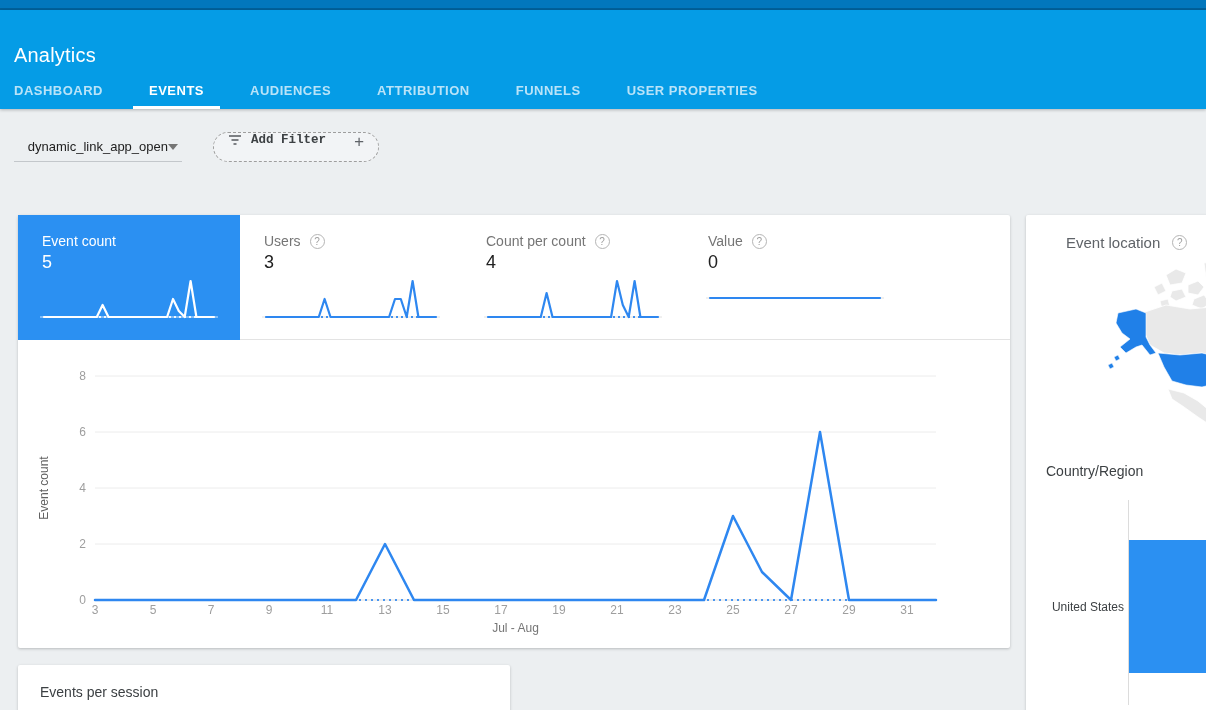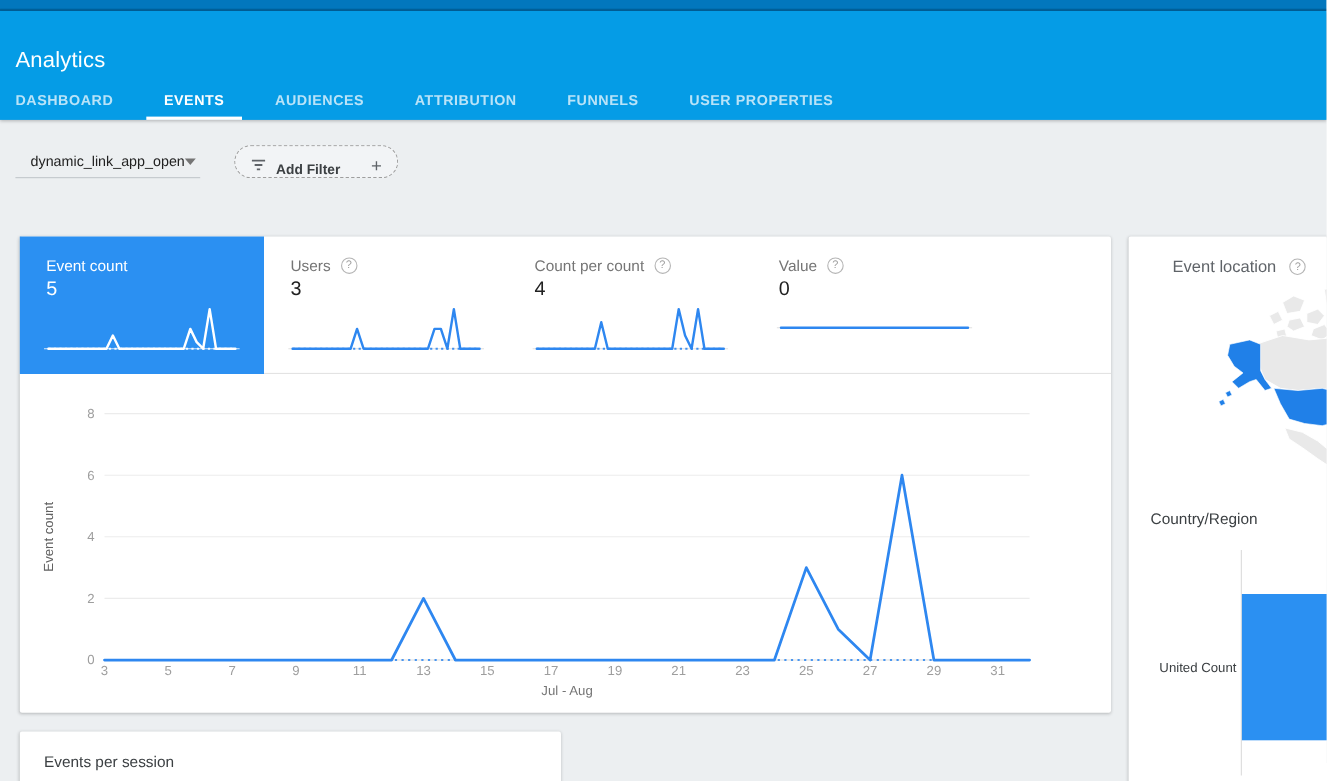--- a/index.html
+++ b/index.html
@@ -16,22 +16,22 @@
   .tab.active { color:#fff; }
   .tab.active::after { content:""; position:absolute; left:0; right:0; bottom:0; height:3px; background:#fff; }
 
   
   .filter-row { position:absolute; left:14px; top:132px; display:flex; align-items:center; gap:31px; }
   .event-select { width:168px; height:30px; display:flex; align-items:center; justify-content:flex-end;
                   border-bottom:1px solid #c3c7cb; cursor:pointer; }
   .event-select .sel-label { font-size:13px; color:#212121; }
   .caret { width:0; height:0; border-left:5px solid transparent; border-right:5px solid transparent;
            border-top:6px solid #757575; margin-right:4px; }
-  .add-filter { height:30px; border:1px dashed #9e9e9e; border-radius:15px; display:flex; align-items:flex-end;
-                padding:0 14px; cursor:pointer; background:rgba(255,255,255,0.35); }
+  .add-filter { height:30px; border:1px dashed #9e9e9e; border-radius:15px; display:flex; align-items:flex-start;
+                padding:0 14px; cursor:pointer; background:rgba(255,255,255,0.35);font-family:Liberation Mono, monospace; }
   .funnel-icon { display:inline-block; margin-right:9px; }
   .add-filter .af-label { font-size:12.5px; font-weight:700; color:#3c4043; }
   .plus-icon { font-size:17px; color:#5f6368; margin-left:28px; font-weight:400; }
 
   
   .card { position:absolute; background:#fff; border-radius:2px; box-shadow:0 1px 3px rgba(0,0,0,0.22); }
   .main-card { left:18px; top:215px; width:992px; height:433px; }
   .eps-card { left:18px; top:665px; width:492px; height:60px; }
   .eps-title { font-size:14px; color:#3c4043; padding:19px 0 0 22px; }
   .right-card { left:1026px; top:215px; width:210px; height:530px; overflow:hidden; }
@@ -214,15 +214,15 @@
         <path d="M12 52 L30 48 L40 52 L40 76 L44 84 L50 92 L44 94 L36 84 L30 86 L20 92 L14 86 L24 78 L16 72 L10 62 Z"></path>
         <path d="M8 96 L12 94 L14 98 L10 100 Z"></path>
         <path d="M2 104 L6 102 L8 106 L4 108 Z"></path>
 
         <path d="M52 92 L74 94 L96 92 L112 96 L124 94 L130 98 L130 122 L122 120 L118 128 L112 122 L96 126 L80 124 L66 120 L58 106 Z"></path>
       </g>
     </svg>
   </div>
   <div class="country-region">Country/Region</div>
   <div class="geo-axis"></div>
-  <div class="geo-label">United Count</div>
+  <div class="geo-label">United States</div>
   <div class="geo-bar"></div>
 </div>
 
 </body></html>

